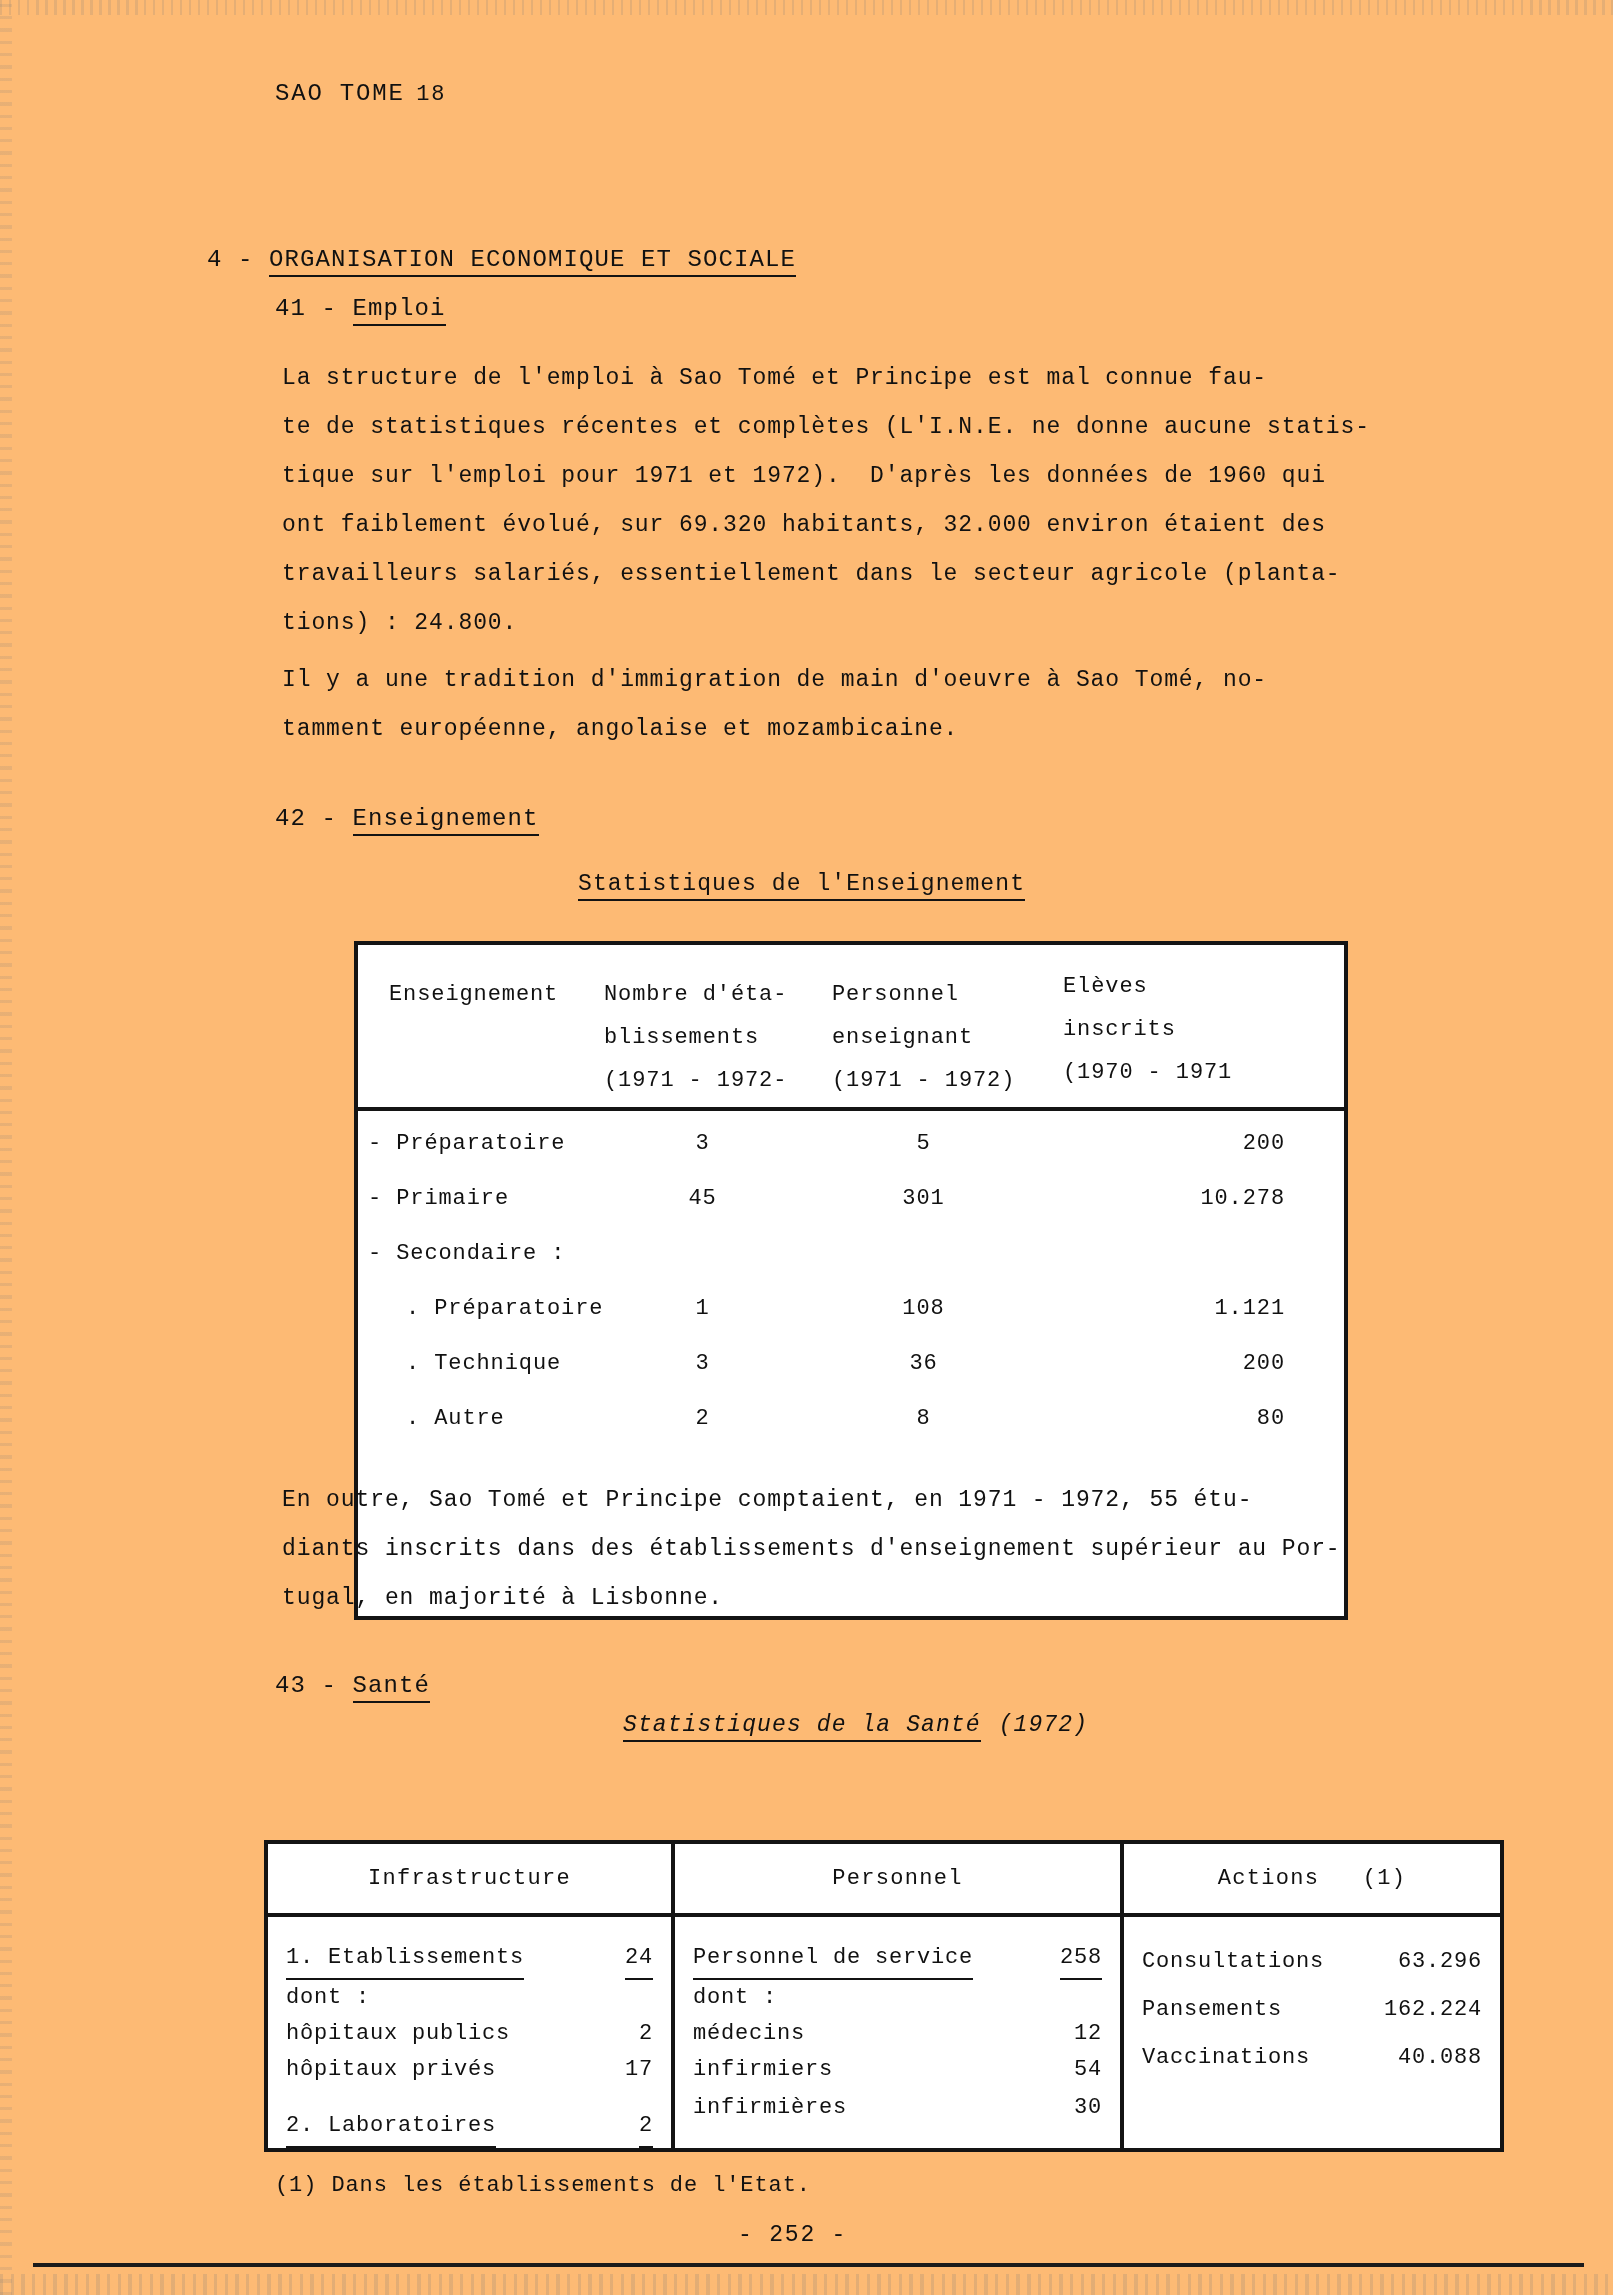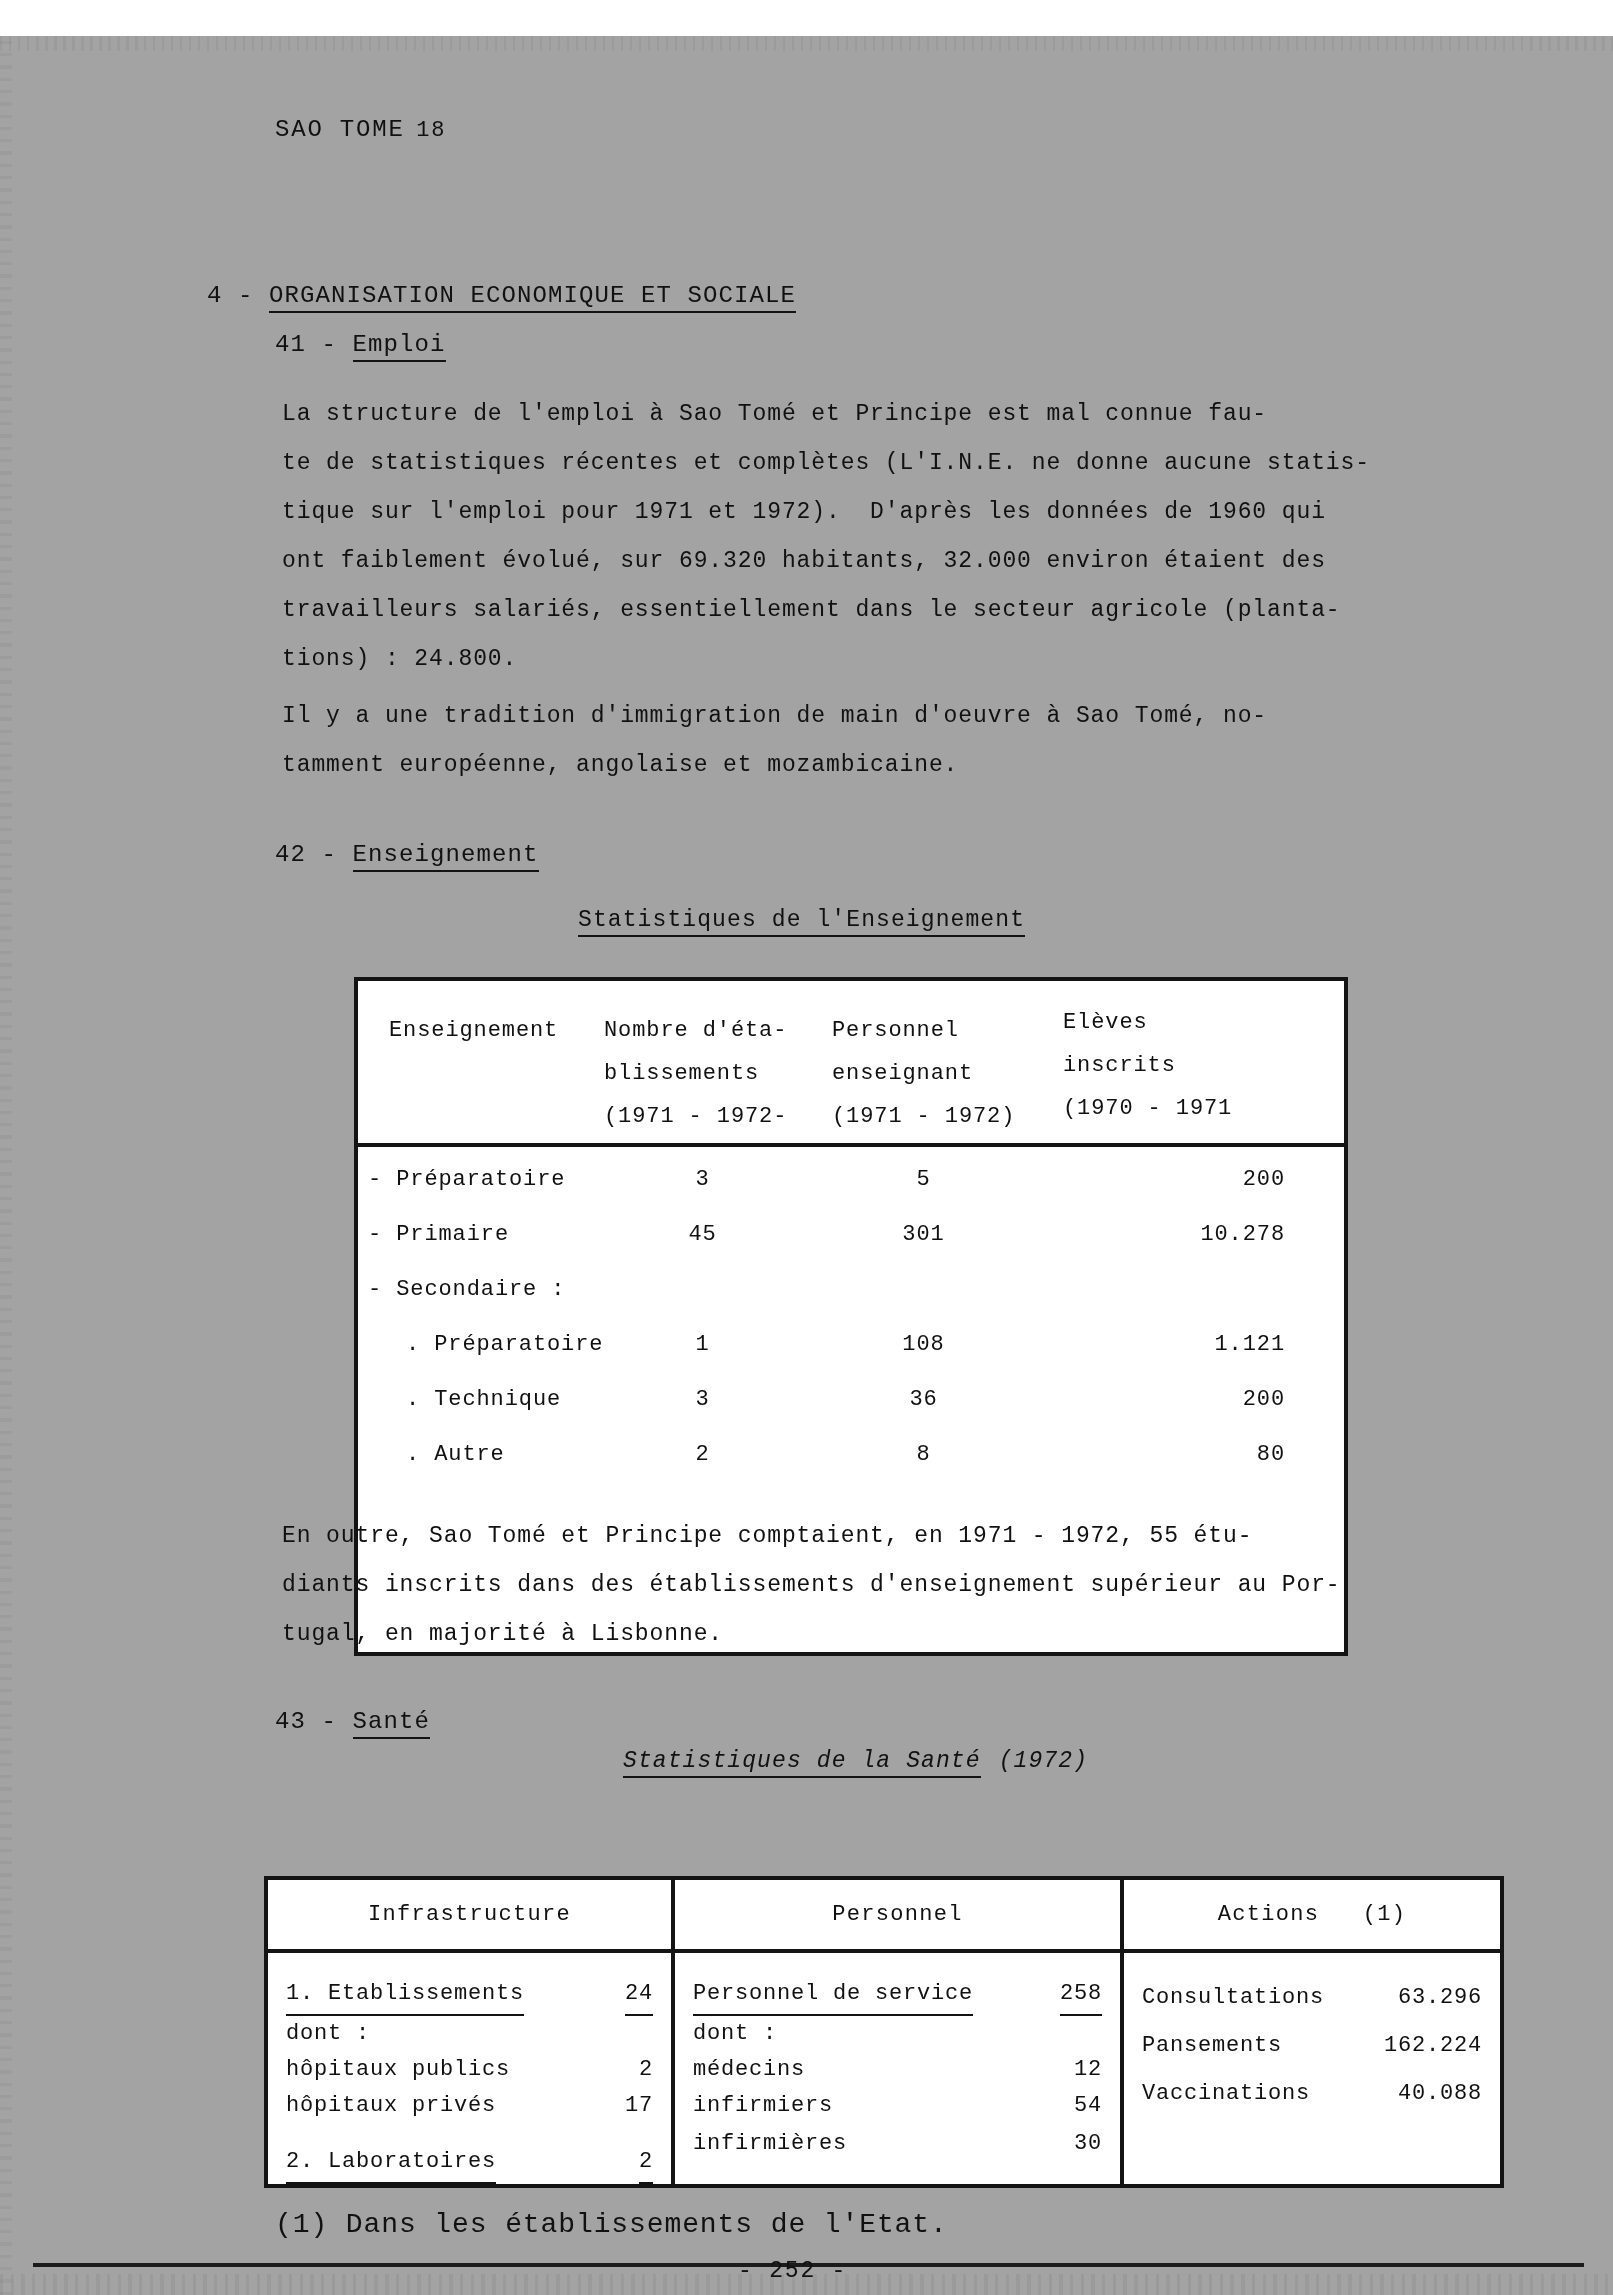--- a/index.html
+++ b/index.html
@@ -11,22 +11,21 @@
     width: 1613px;
     height: 2295px;
     position: relative;
     font-family: "Liberation Mono", "DejaVu Sans Mono", monospace;
     color: #111111;
     overflow: hidden;
   }
   .page {
     position: absolute;
     inset: 0;
-    background: #a3a3a3;
-    margin-top: 36px;
+    background: #fdba74;
   }
   
   .scan-edge-top {
     position: absolute;
     top: 0; left: 0; right: 0; height: 14.8px;
     background: repeating-linear-gradient(90deg,
        rgba(120,120,120,0.18) 0px, rgba(120,120,120,0.18) 2.5px,
        rgba(255,255,255,0) 2.5px, rgba(255,255,255,0) 9px);
   }
   .scan-edge-bottom {
@@ -201,21 +200,21 @@
   .t2-line .val.under {
     border-bottom: 2.5px solid #131313;
     padding-bottom: 0.8px;
   }
   .t2-col.c2 .t2-line { line-height: 48px; }
 
   .footnote {
     position: absolute;
     left: 275px;
     top: 2173px;
-    font-size: 28px;
+    font-size: 22px;
     letter-spacing: 0.9px;
     white-space: pre;
   }
   .page-number {
     position: absolute;
     left: 738px;
     top: 2222px;
     font-size: 23px;
     letter-spacing: 1.8px;
     white-space: pre;

